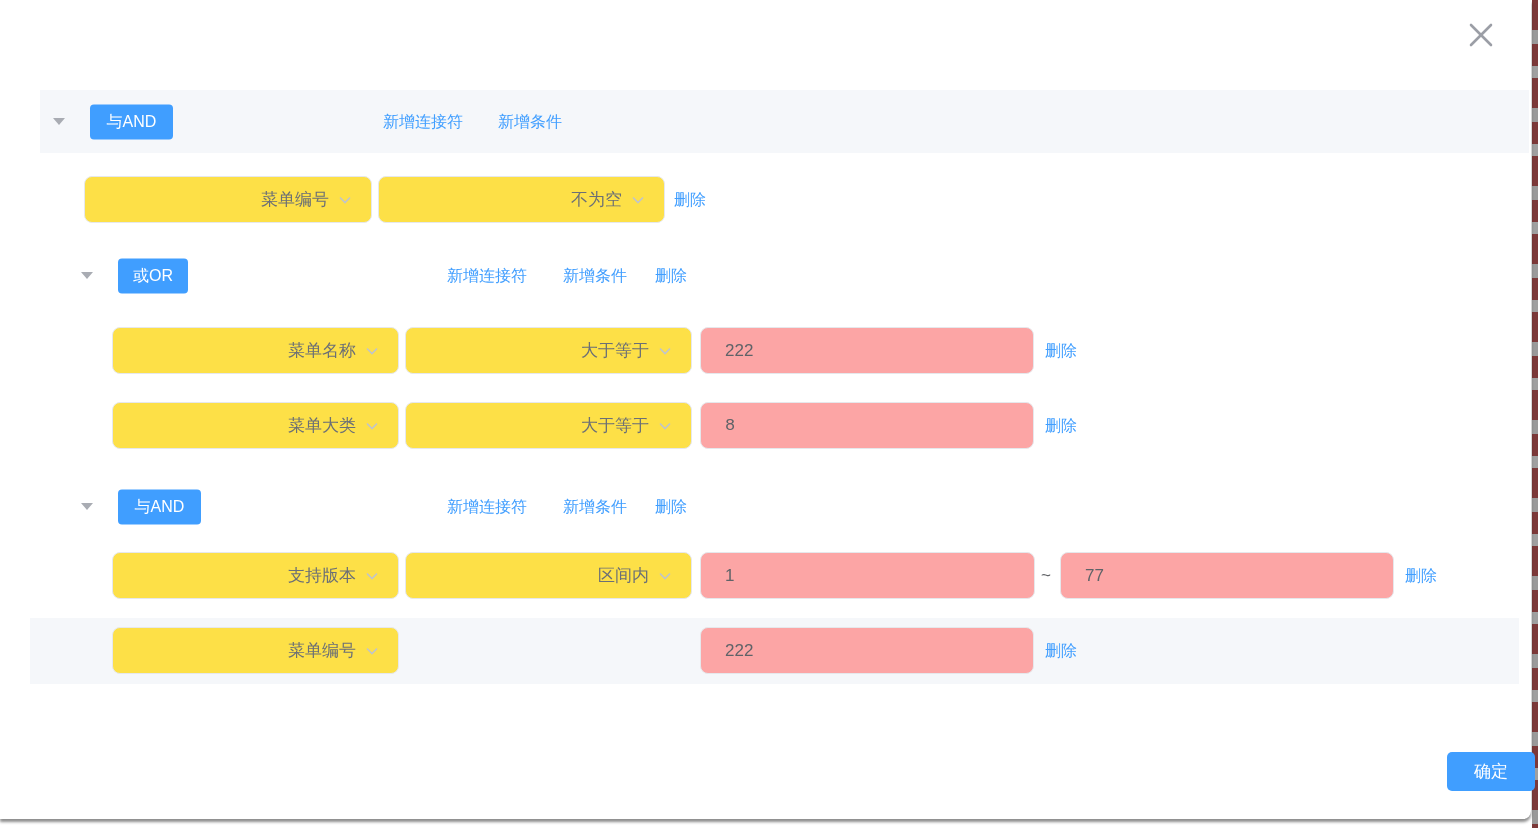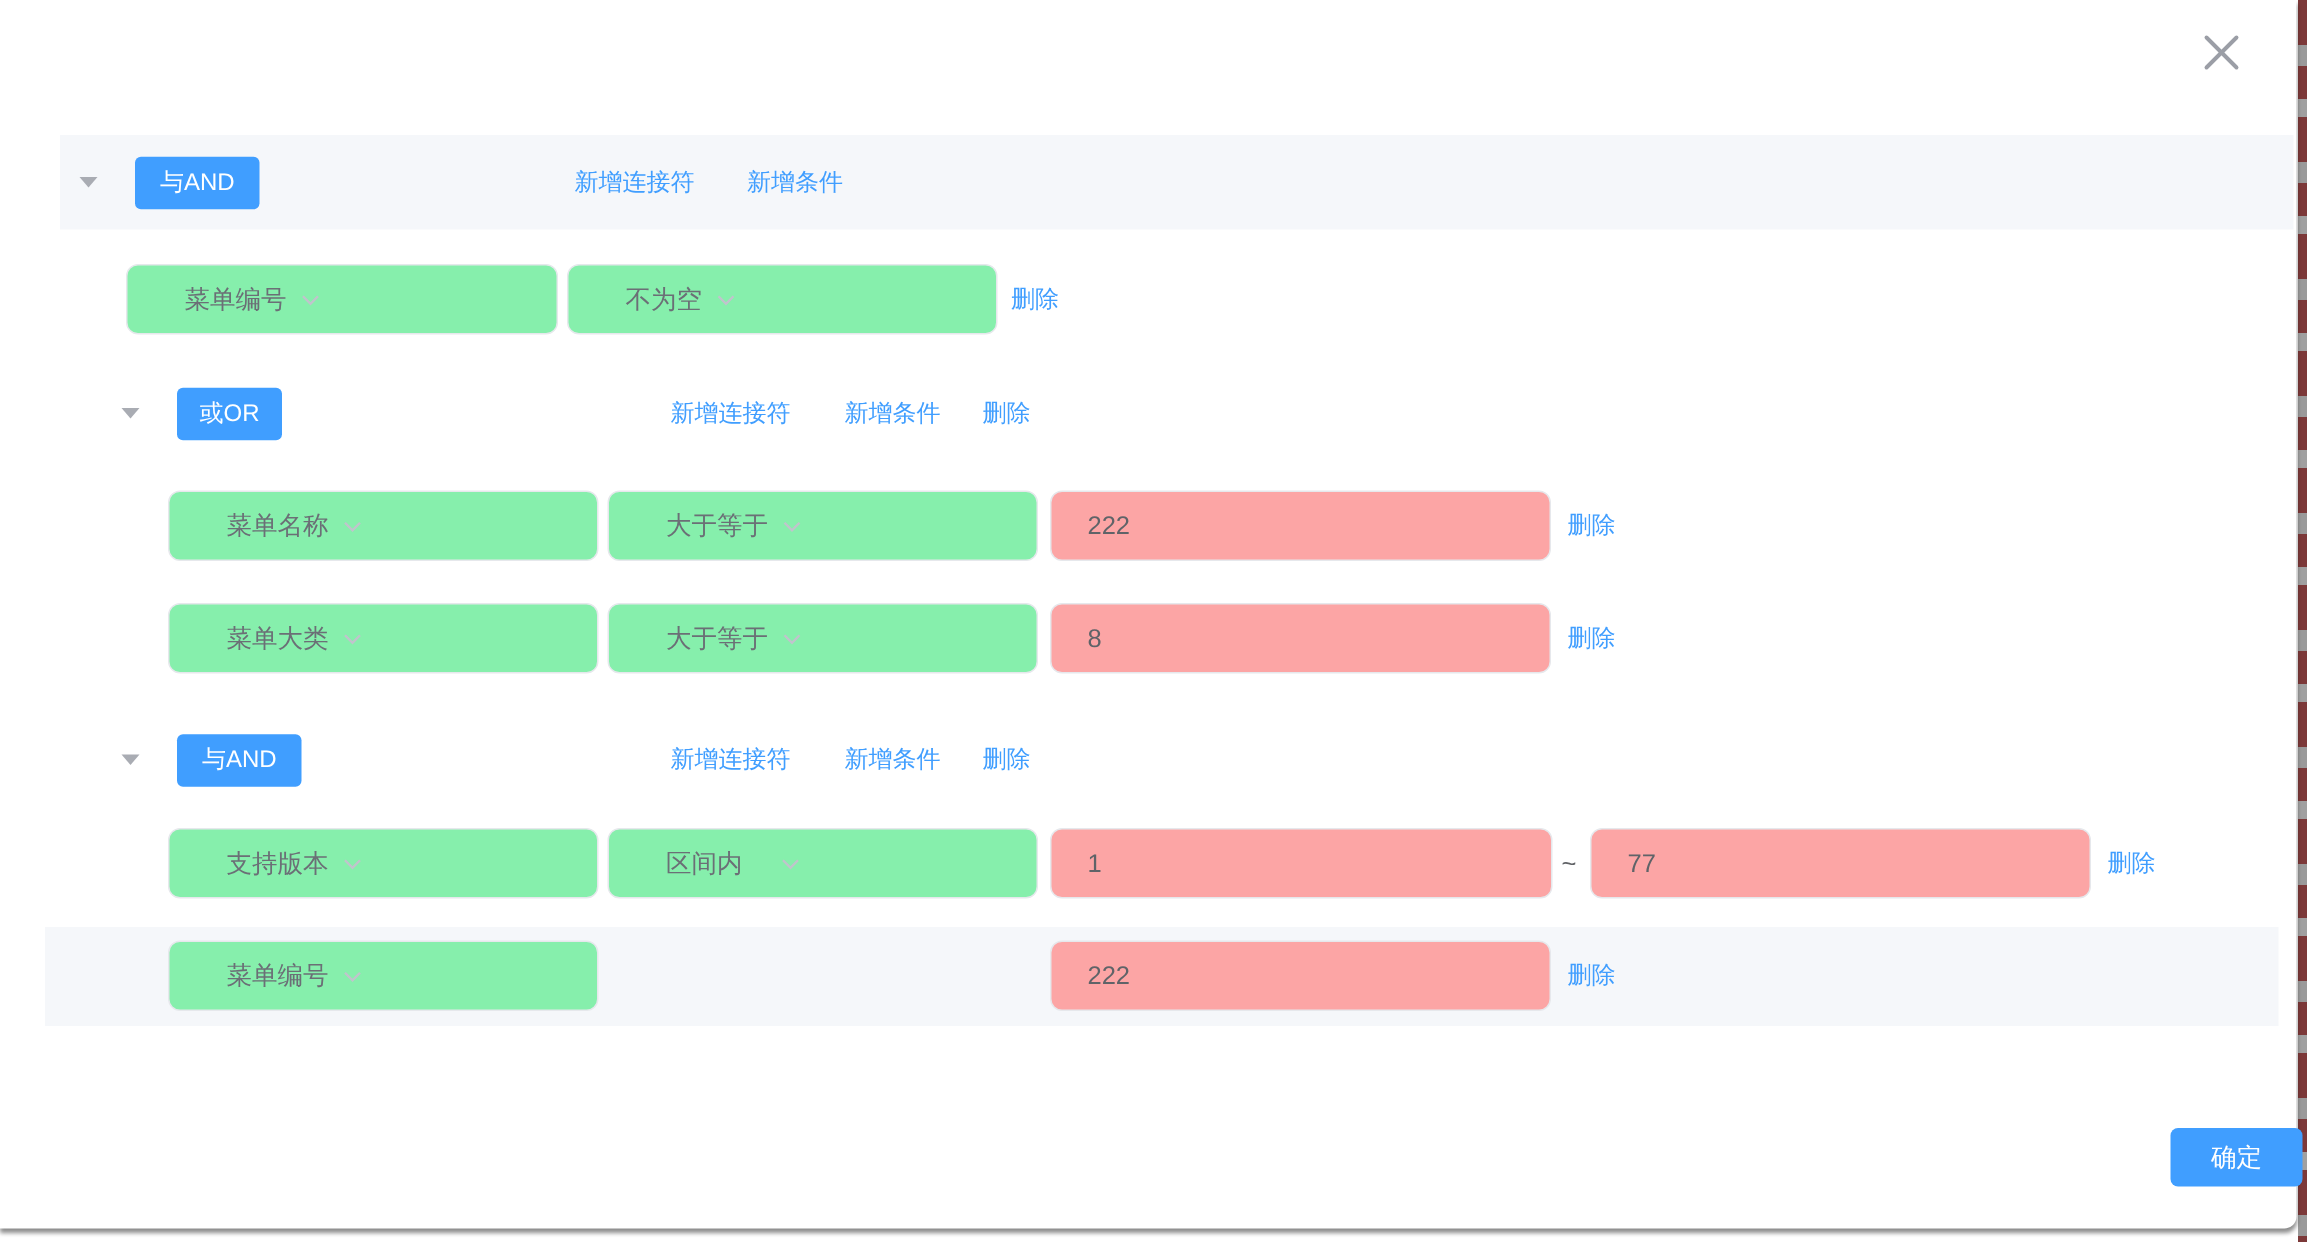--- a/index.html
+++ b/index.html
@@ -35,23 +35,23 @@
 
   .badge { position:absolute; top:50%; transform:translateY(-50%); height:35px;
     background:#409eff; color:#fff; border-radius:4px; font-size:16px;
     display:flex; align-items:center; justify-content:center; cursor:pointer; padding:0 14px; white-space:nowrap; }
 
   .tlink { position:absolute; top:50%; transform:translateY(-50%); color:#409eff;
     font-size:16px; cursor:pointer; white-space:nowrap; }
 
   .cond-row { position:absolute; height:47px; }
 
-  .select-box { position:absolute; top:0; height:47px; background:#86efac;
+  .select-box { position:absolute; top:0; height:47px; background:#fde047;
     border:1px solid #e6e8ec; border-radius:8px; cursor:pointer;
-    display:flex; align-items:center; justify-content:flex-start;
+    display:flex; align-items:center; justify-content:flex-end;
     padding:0 18px 0 38px; font-size:17px; color:#6b6f76; }
   .select-box .sel-text { white-space:nowrap; overflow:hidden; }
   .chev { flex:none; margin-left:8px; }
 
   .text-input { position:absolute; top:0; height:47px; background:#fca5a5;
     border:1px solid #e6e8ec; border-radius:8px; padding:0 24px;
     font-size:17px; color:#5f6368; font-family:inherit; outline:none; }
 
   .row-del { position:absolute; top:50%; transform:translateY(-50%); color:#409eff;
     font-size:16px; cursor:pointer; white-space:nowrap; }
@@ -118,21 +118,21 @@
       <div class="select-box" style="left:293px; width:287px;">
         <span class="sel-text">大于等于</span>
         <svg class="chev" width="16" height="16" viewBox="0 0 16 16">
             <polyline points="3,5.5 8,10.5 13,5.5" fill="none" stroke="#c0c4cc" stroke-width="1.6"></polyline>
           </svg>
       </div>
       <input class="text-input" style="left: 588px; width: 334px;" value="222">
       <span class="row-del" style="left:933px;">删除</span>
     </div>
 
-    <div class="cond-row" style="left:112px; top:402px; width:1400px;">
+    <div class="cond-row" style="left:112px; top:402px; width:1400px;font-family:Liberation Mono, monospace;">
       <div class="select-box" style="left:0; width:287px;">
         <span class="sel-text">菜单大类</span>
         <svg class="chev" width="16" height="16" viewBox="0 0 16 16">
             <polyline points="3,5.5 8,10.5 13,5.5" fill="none" stroke="#c0c4cc" stroke-width="1.6"></polyline>
           </svg>
       </div>
       <div class="select-box" style="left:293px; width:287px;">
         <span class="sel-text">大于等于</span>
         <svg class="chev" width="16" height="16" viewBox="0 0 16 16">
             <polyline points="3,5.5 8,10.5 13,5.5" fill="none" stroke="#c0c4cc" stroke-width="1.6"></polyline>
@@ -150,21 +150,21 @@
       <span class="tlink" style="left:615px;">删除</span>
     </div>
 
     <div class="cond-row" style="left:112px; top:552px; width:1400px;">
       <div class="select-box" style="left:0; width:287px;">
         <span class="sel-text">支持版本</span>
         <svg class="chev" width="16" height="16" viewBox="0 0 16 16">
             <polyline points="3,5.5 8,10.5 13,5.5" fill="none" stroke="#c0c4cc" stroke-width="1.6"></polyline>
           </svg>
       </div>
-      <div class="select-box" style="left:293px; width:287px;gap:16px;">
+      <div class="select-box" style="left:293px; width:287px;">
         <span class="sel-text">区间内</span>
         <svg class="chev" width="16" height="16" viewBox="0 0 16 16">
             <polyline points="3,5.5 8,10.5 13,5.5" fill="none" stroke="#c0c4cc" stroke-width="1.6"></polyline>
           </svg>
       </div>
       <input class="text-input" style="left: 588px; width: 335px;" value="1">
       <span class="tilde" style="left:929px;">~</span>
       <input class="text-input" style="left: 948px; width: 334px;" value="77">
       <span class="row-del" style="left:1293px;">删除</span>
     </div>

